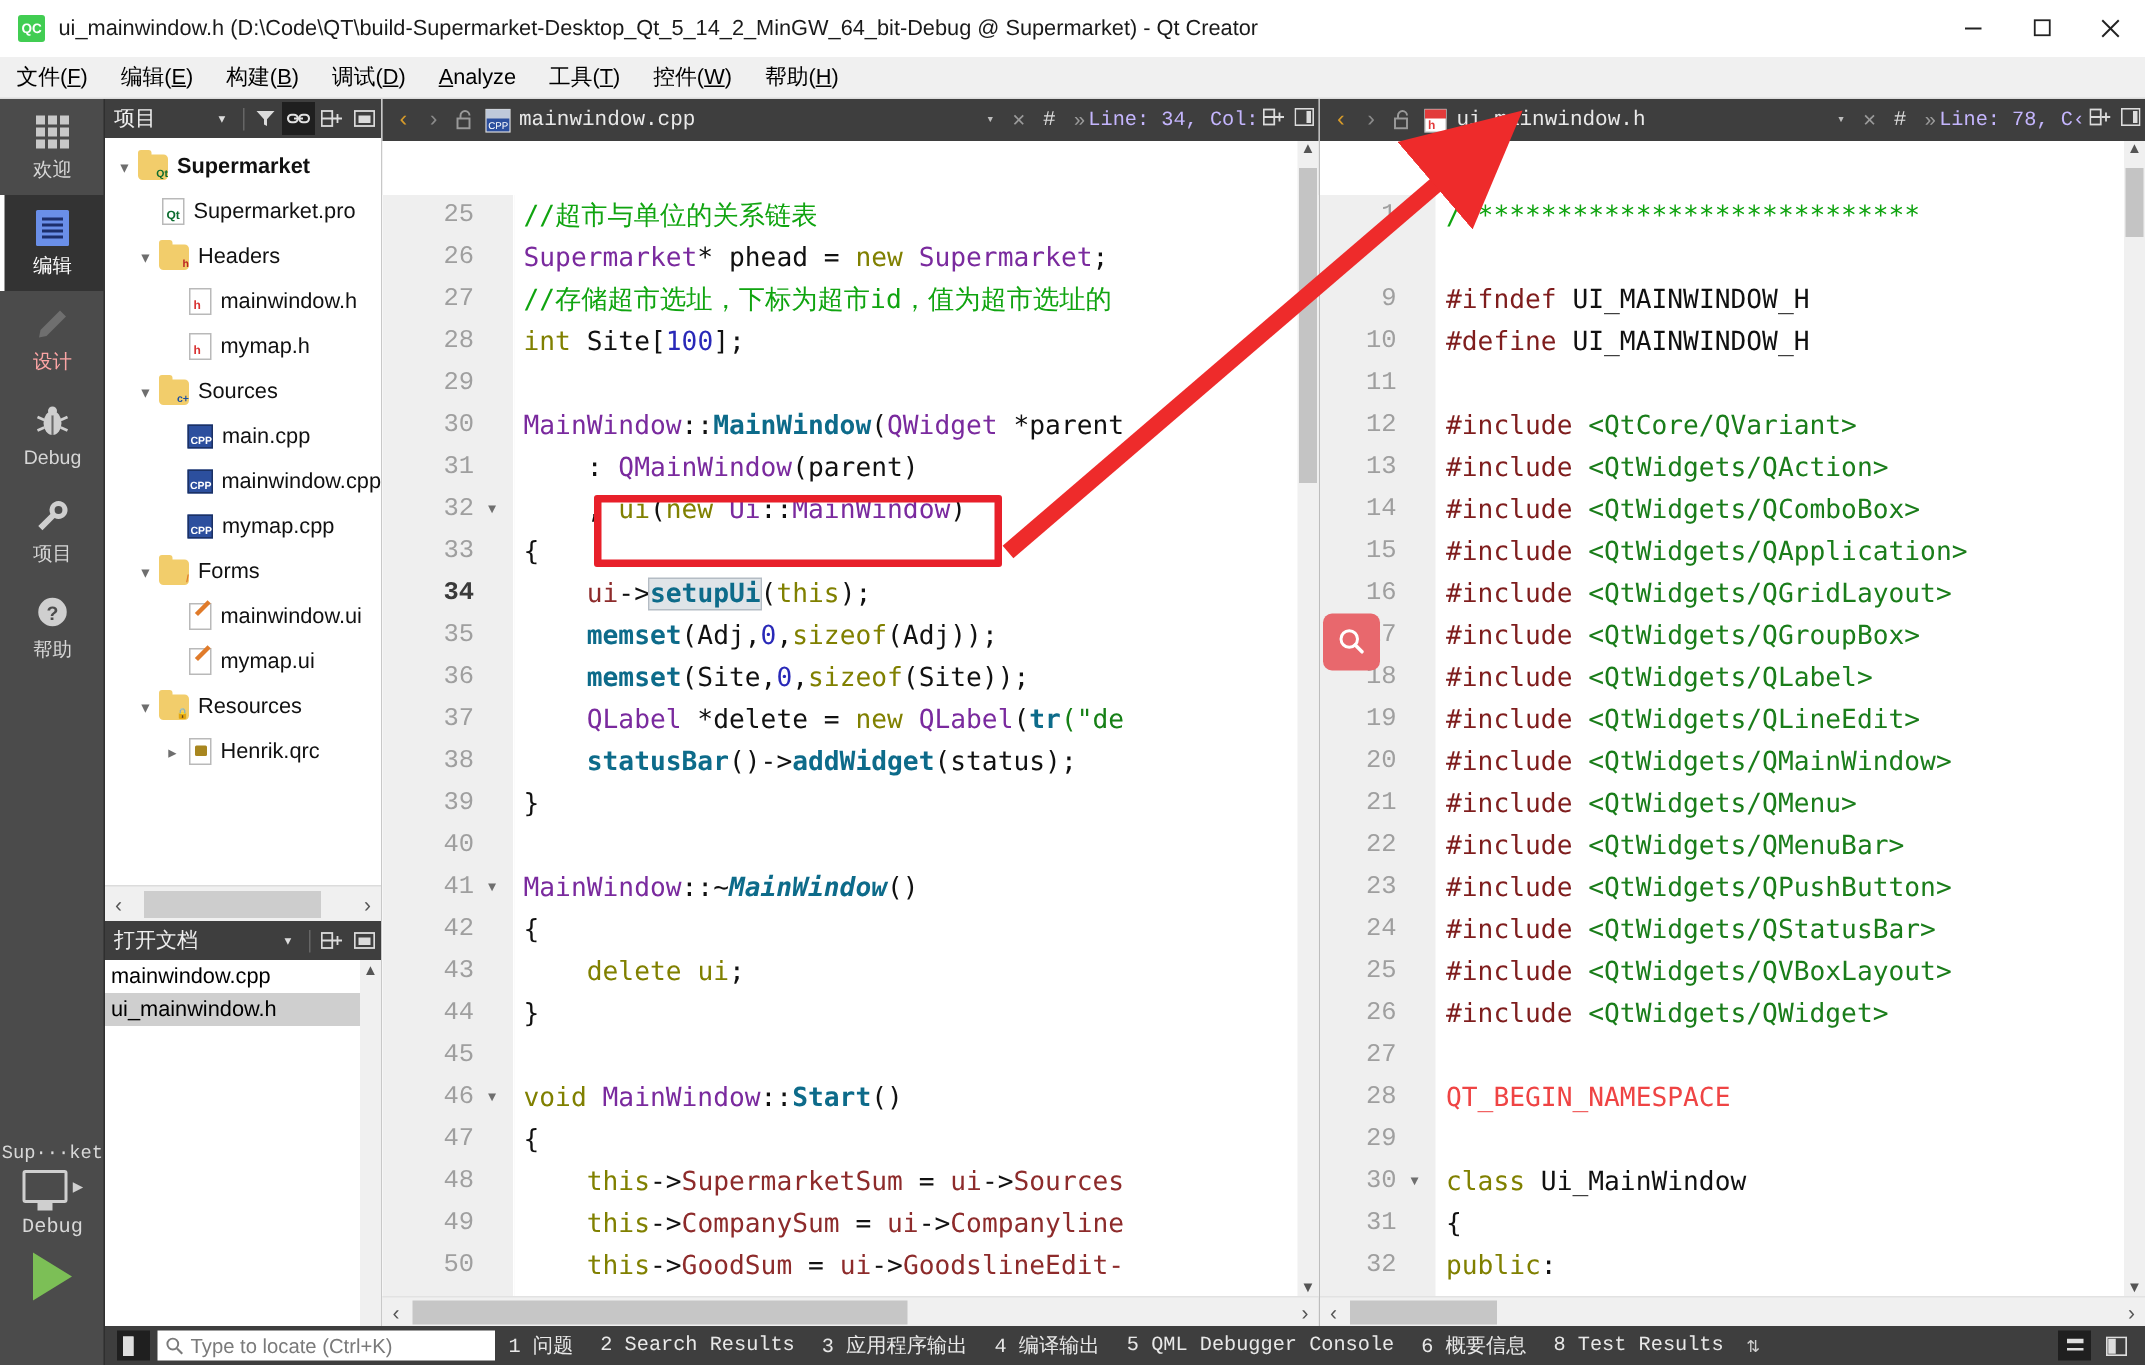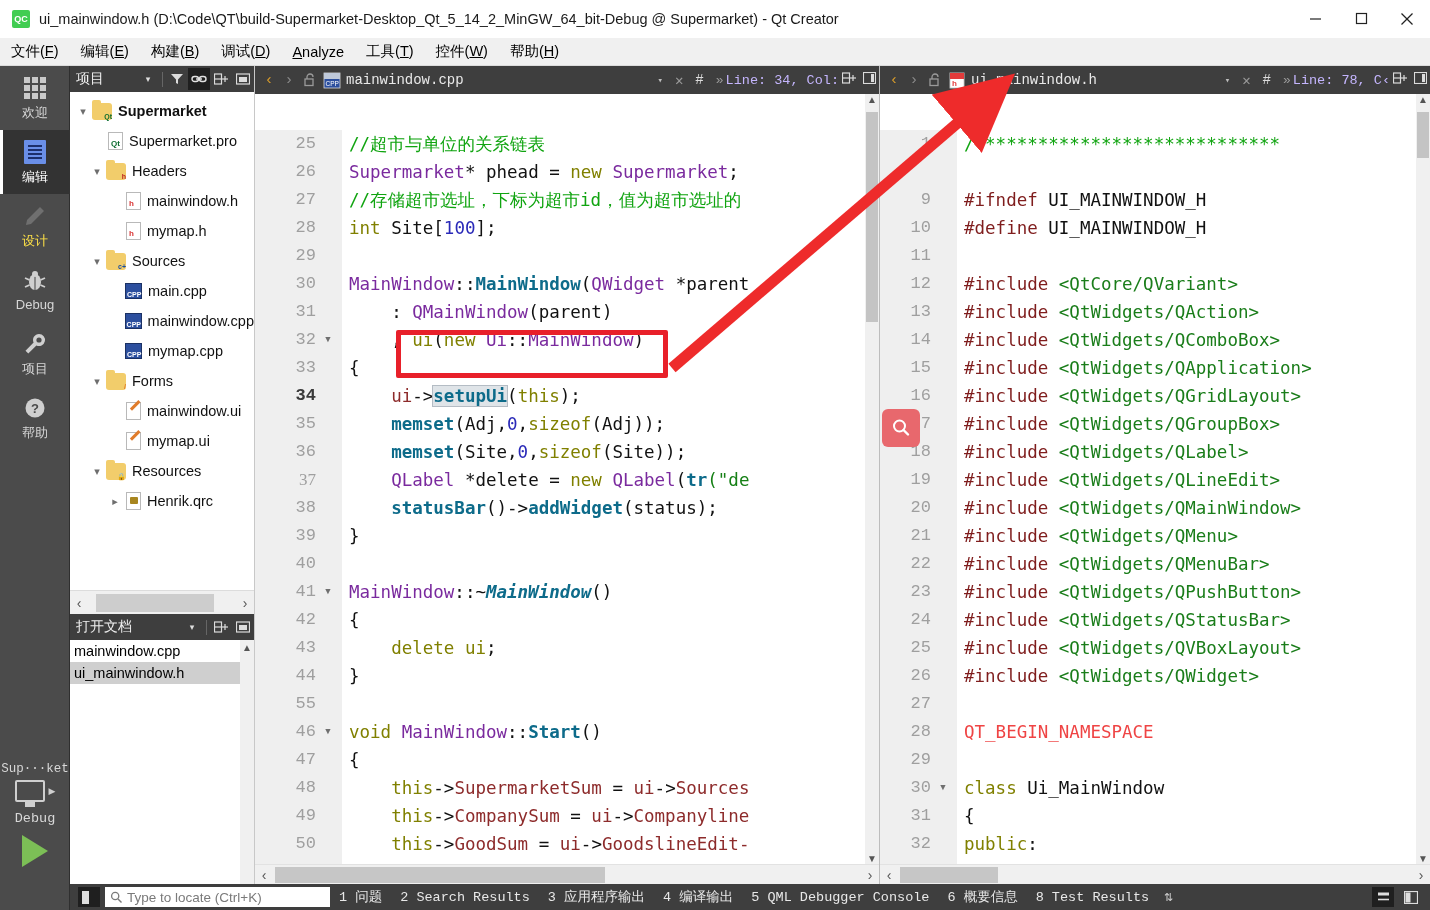--- a/index.html
+++ b/index.html
@@ -60,21 +60,21 @@
     width: 70px; height: 64px;
     display: flex; flex-direction: column; align-items: center; justify-content: center;
     color: #d6d6d6; font-size: 13px;
     font-family: "Liberation Sans", sans-serif;
   }
   .mode-btn .ico { height: 26px; display:flex; align-items:center; justify-content:center; margin-bottom: 3px; }
   .mode-btn.active { background: #333333; color: #ffffff; }
   .mode-btn.active::before {
     content: ""; position: absolute; left: 0; top: 0; bottom: 0; width: 3px; background: #ffffff;
   }
-  .mode-btn.disabled { color: #fde047; }
+  .mode-btn.disabled { color: #fca5a5; }
   .grid-ico { display: grid; grid-template-columns: repeat(3, 6px); grid-gap: 2px; }
   .grid-ico i { width: 6px; height: 6px; background: #c9c9c9; display: block; }
   .edit-ico {
     width: 22px; height: 24px; background: #6a8fe8; border-radius: 1px;
     display: flex; flex-direction: column; justify-content: center; align-items: center; gap: 2px;
   }
   .edit-ico i { display:block; width: 14px; height: 2px; background: #1d2f6b; }
 
   .runbar {
     position: absolute; left: 0; top: 690px; width: 70px; height: 194px;
@@ -614,29 +614,29 @@
           <div class="lnum" style="position: relative;">27</div>
           <div class="lnum" style="position: relative;">28</div>
           <div class="lnum" style="position: relative;">29</div>
           <div class="lnum" style="position: relative;">30</div>
           <div class="lnum" style="position: relative;">31</div>
           <div class="lnum" style="position: relative;">32<span class="fold">▼</span></div>
           <div class="lnum" style="position: relative;">33</div>
           <div class="lnum cur" style="position: relative;">34</div>
           <div class="lnum" style="position: relative;">35</div>
           <div class="lnum" style="position: relative;">36</div>
-          <div class="lnum" style="position: relative; font-family: Liberation Serif, serif;">37</div>
+          <div class="lnum" style="position: relative;">37</div>
           <div class="lnum" style="position: relative;">38</div>
           <div class="lnum" style="position: relative;">39</div>
           <div class="lnum" style="position: relative;">40</div>
           <div class="lnum" style="position: relative;">41<span class="fold">▼</span></div>
           <div class="lnum" style="position: relative;">42</div>
           <div class="lnum" style="position: relative;">43</div>
           <div class="lnum" style="position: relative;">44</div>
-          <div class="lnum" style="position: relative;">55</div>
+          <div class="lnum" style="position: relative;">45</div>
           <div class="lnum" style="position: relative;">46<span class="fold">▼</span></div>
           <div class="lnum" style="position: relative; font-family: Liberation Mono, monospace;">47</div>
           <div class="lnum" style="position: relative;">48</div>
           <div class="lnum" style="position: relative;">49</div>
           <div class="lnum" style="position: relative;">50</div>
           <div class="lnum" style="position: relative;">51</div>
         </div>
       <div class="codelines" id="code-left">
           <div class="cl"><span class="c-com">//超市与单位的关系链表</span></div>
           <div class="cl"><span class="c-type">Supermarket</span><span class="c-plain">* </span><span class="c-plain">phead </span><span class="c-plain">= </span><span class="c-kw">new </span><span class="c-type">Supermarket</span><span class="c-plain">;</span></div>

